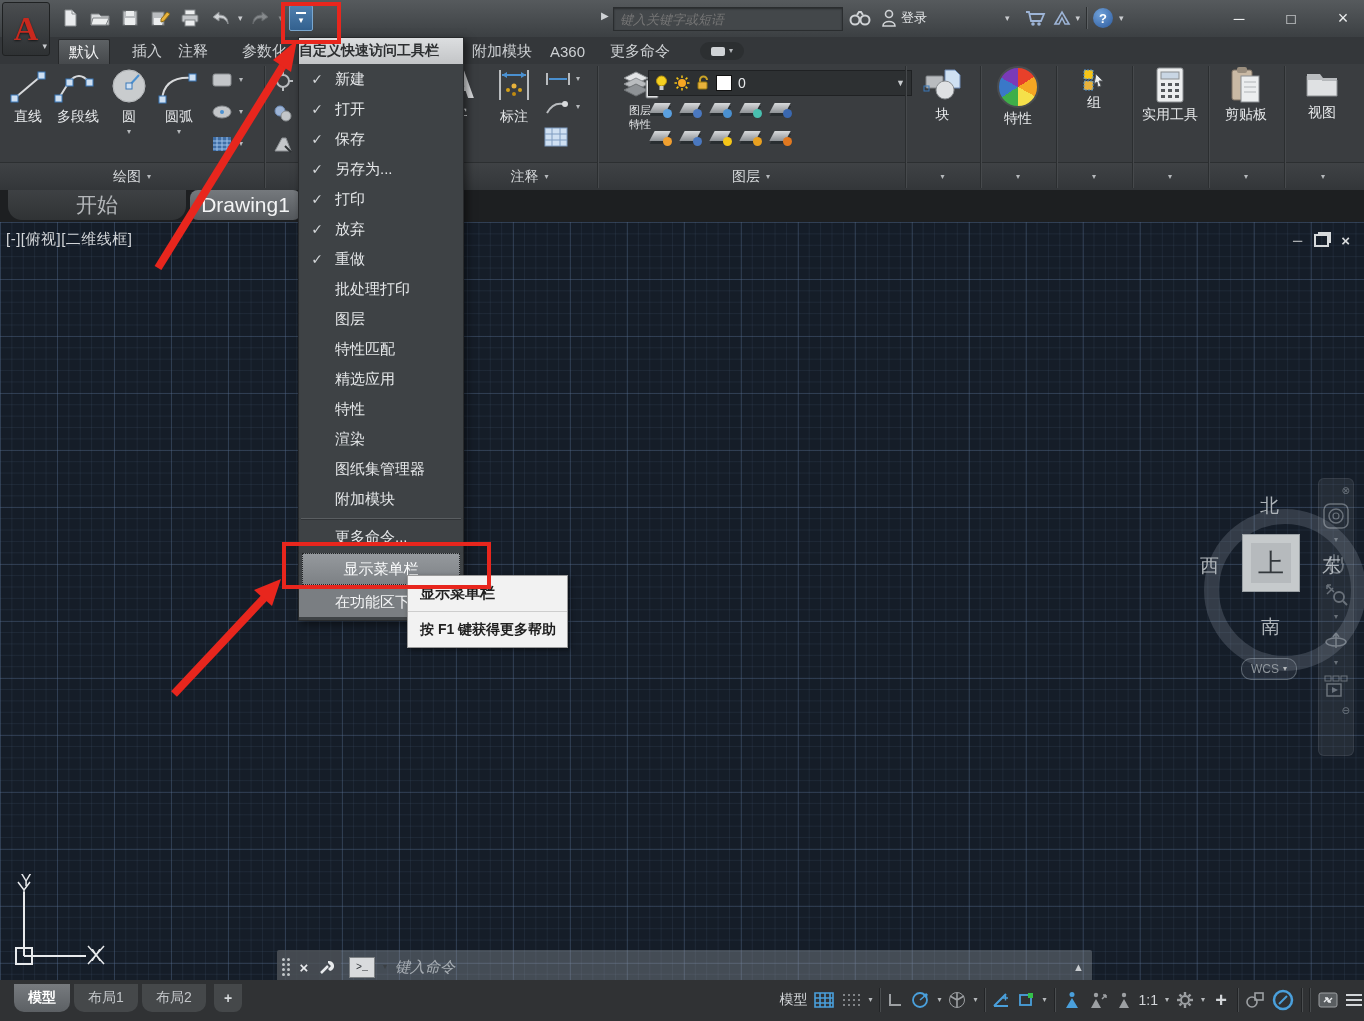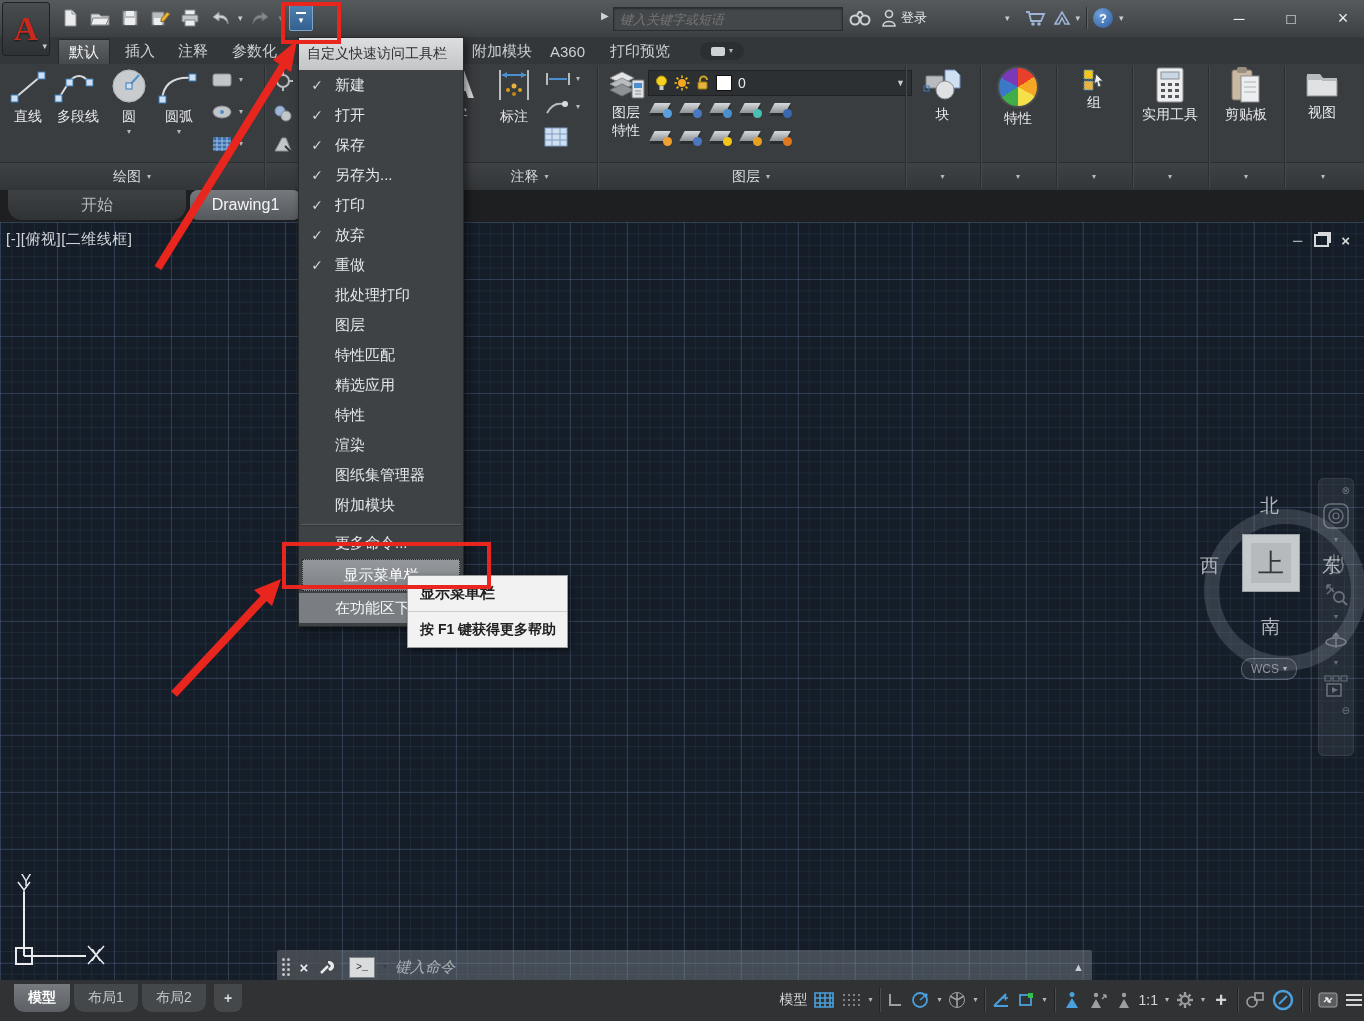--- a/index.html
+++ b/index.html
@@ -49,21 +49,21 @@
   
   .layercombo{position:absolute;left:648px;top:6px;width:250px;height:24px;background:#2d3032;border:1px solid #1f2123;display:flex;align-items:center;gap:6px;padding:0 6px;color:#e8eaec;font-size:14px;}
   .swatch{width:14px;height:14px;background:#fff;border:1px solid #111;}
   .layercombo .dd{margin-left:auto;}
   .ltool{width:22px;height:18px;position:relative;}
   .ltool:before{content:"";position:absolute;left:2px;top:3px;width:16px;height:10px;background:linear-gradient(#d8dadc,#8e9296);transform:skewX(-28deg);box-shadow:2px 3px 0 rgba(40,44,48,.9);}
   .ltool .dot{position:absolute;right:0;bottom:0;width:9px;height:9px;border-radius:50%;}
 
   
   .filetabs{position:absolute;left:0;top:190px;width:1364px;height:32px;background:#1d1f21;}
-  .ftab{position:absolute;top:0;height:30px;display:flex;align-items:center;justify-content:center;border-radius:0 0 14px 14px;font-size:16px;}
+  .ftab{position:absolute;top:0;height:30px;display:flex;align-items:center;justify-content:center;border-radius:0 0 14px 14px;font-size:21px;}
   .ftab.start{left:8px;width:178px;background:linear-gradient(#3e4144,#303335);color:#b4b7ba;}
   .ftab.doc{left:190px;width:111px;background:linear-gradient(#75797d,#55595d);color:#f3f4f5;border-radius:8px;}
 
   
   .canvas{position:absolute;left:0;top:222px;width:1364px;height:758px;background-color:#151d28;
     background-image:
       linear-gradient(rgba(90,115,150,.30) 1px,transparent 1px),
       linear-gradient(90deg,rgba(90,115,150,.30) 1px,transparent 1px),
       linear-gradient(rgba(80,100,130,.16) 1px,transparent 1px),
       linear-gradient(90deg,rgba(80,100,130,.16) 1px,transparent 1px);
@@ -106,21 +106,21 @@
   .ltab.plus{border-radius:0 0 8px 8px;background:#45484a;color:#d6d9db;font-weight:bold;}
   .sb-right{position:absolute;right:2px;top:4px;height:32px;display:flex;align-items:center;gap:7px;}
   .sb-right .sep{width:1px;height:24px;background:#222426;box-shadow:1px 0 0 #4a4d4f;}
   .sb-txt{color:#d2d5d8;font-size:14px;}
   .sb-ico{display:flex;align-items:center;justify-content:center;}
   .burger{display:flex;flex-direction:column;gap:3px;}
   .burger i{width:16px;height:2px;background:#d2d5d8;}
 
   
   .menu{position:absolute;left:298px;top:37px;width:164px;background:#3e4245;border:1px solid #27292b;box-shadow:3px 3px 8px rgba(0,0,0,.5);z-index:40;padding-bottom:3px;}
-  .menu-hdr{height:32px;background:linear-gradient(#dcdee0,#c3c5c7);color:#2d2f31;font-size:14px;display:flex;align-items:center;padding-left:8px;}
+  .menu-hdr{height:26px;background:linear-gradient(#dcdee0,#c3c5c7);color:#2d2f31;font-size:14px;display:flex;align-items:center;font-weight:bold;}
   .mi{height:30px;display:flex;align-items:center;color:#e5e7e9;font-size:15px;}
   .mi .chk{width:36px;text-align:center;color:#d2d5d8;font-size:14px;}
   .mi.hover{background:#7a7e82;color:#f4f5f6;}
   .msep{height:1px;background:#5a5e61;margin:4px 2px;box-shadow:0 1px 0 #313437;}
   .mi-focus{height:30px;margin:2px 3px;background:linear-gradient(#95999d,#7d8185);border:1px dotted #222426;display:flex;align-items:center;justify-content:center;color:#fafbfc;font-size:15px;}
 
   
   .tooltip{position:absolute;left:407px;top:575px;width:159px;background:#f2f2f2;border:1px solid #9b9b9b;box-shadow:2px 2px 5px rgba(0,0,0,.45);z-index:45;}
   .tt-row{height:35px;display:flex;align-items:center;padding-left:12px;color:#1f1f1f;font-size:15px;font-weight:bold;}
   .tt-div{height:1px;background:#cdcdcd;}
@@ -229,26 +229,26 @@
       <span class="winbtn" style="font-size:18px">×</span>
     </div>
   </div>
   <div class="appbtn">
     <span class="a">A</span>
       <span class="dd">▾</span>
   </div>
 
   <div class="ribbontabs">
     <div class="rtab active" style="left:58px">默认</div>
-    <div class="rtab" style="left:115px">插入</div>
+    <div class="rtab" style="left:122px">插入</div>
     <div class="rtab" style="left:168px">注释</div>
-    <div class="rtab" style="left:222px">参数化</div>
+    <div class="rtab" style="left:232px">参数化</div>
     <div class="rtab" style="left:462px">附加模块</div>
     <div class="rtab" style="left:540px">A360</div>
-    <div class="rtab" style="left:600px">打印预览</div>
+    <div class="rtab" style="left:600px">更多命令</div>
   </div>
   <div class="media-btn">
       <span class="cam"></span>
       <span class="dds">▾</span>
     </div>
 
   <div class="ribbon">
     <div class="plabel-strip"></div>
 
     <div class="bigtool" style="left:8px;top:4px">
@@ -370,21 +370,21 @@
           <rect x="2" y="2" width="22" height="18" fill="#cfe0f2" stroke="#7e9cc0"></rect>
           <path d="M2 8h22M2 14h22M9 2v18M17 2v18" stroke="#7e9cc0"></path>
         </svg>
       </div>
     <div class="plabel" style="left:462px;width:135px">
         <span>注释</span>
         <span class="dds">▾</span>
       </div>
     <div class="psep" style="left:597px"></div>
 
-    <div class="bigtool" style="left:606px;top:2px;font-size:14px">
+    <div class="bigtool" style="left:620px;top:2px;font-size:11px">
       <svg width="40" height="36">
           <path d="M4 12 L16 6 L28 12 L16 18 Z" fill="#e2e4e6" stroke="#8a8e91"></path>
           <path d="M4 18 L16 12 L28 18 L16 24 Z" fill="#b9bcbf" stroke="#8a8e91"></path>
           <path d="M4 24 L16 18 L28 24 L16 30 Z" fill="#8e9296" stroke="#6e7275"></path>
           <rect x="26" y="14" width="12" height="18" rx="1" fill="#dfe1e3" stroke="#6e7275"></rect>
           <rect x="28" y="17" width="8" height="5" fill="#4a90d0"></rect>
           <path d="M29 25h6M29 28h6" stroke="#8a8e91"></path>
         </svg>
       <span class="lbl" style="width:30px;text-align:center;white-space:normal;line-height:1.25">图层特性</span>
     </div>

